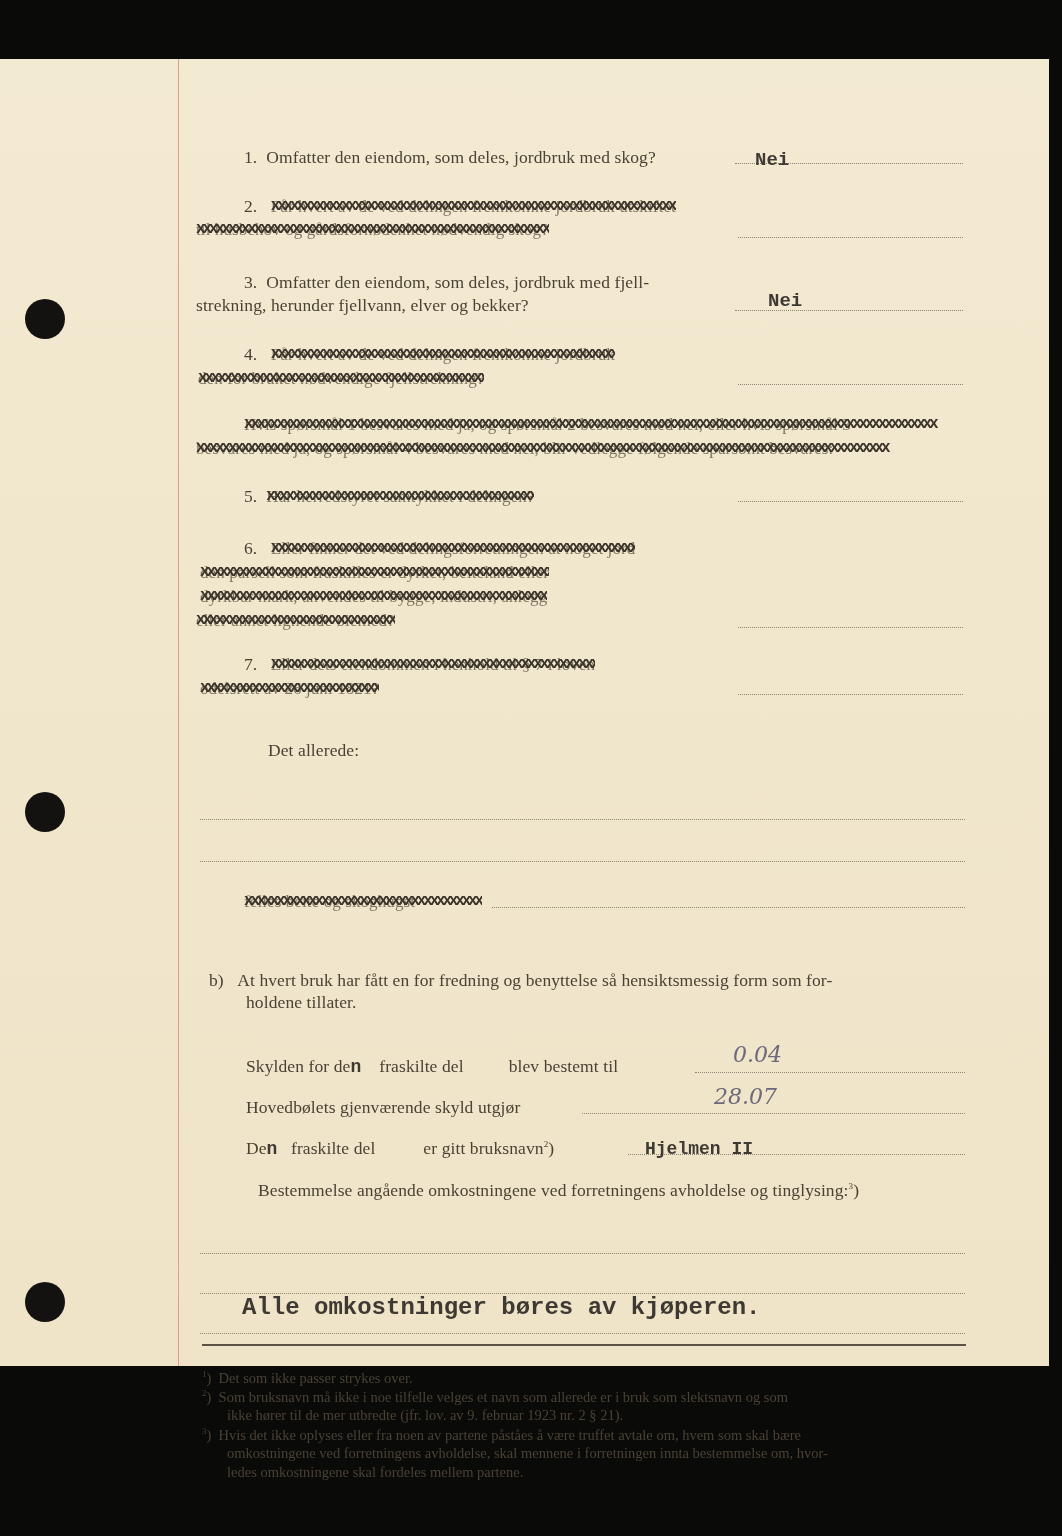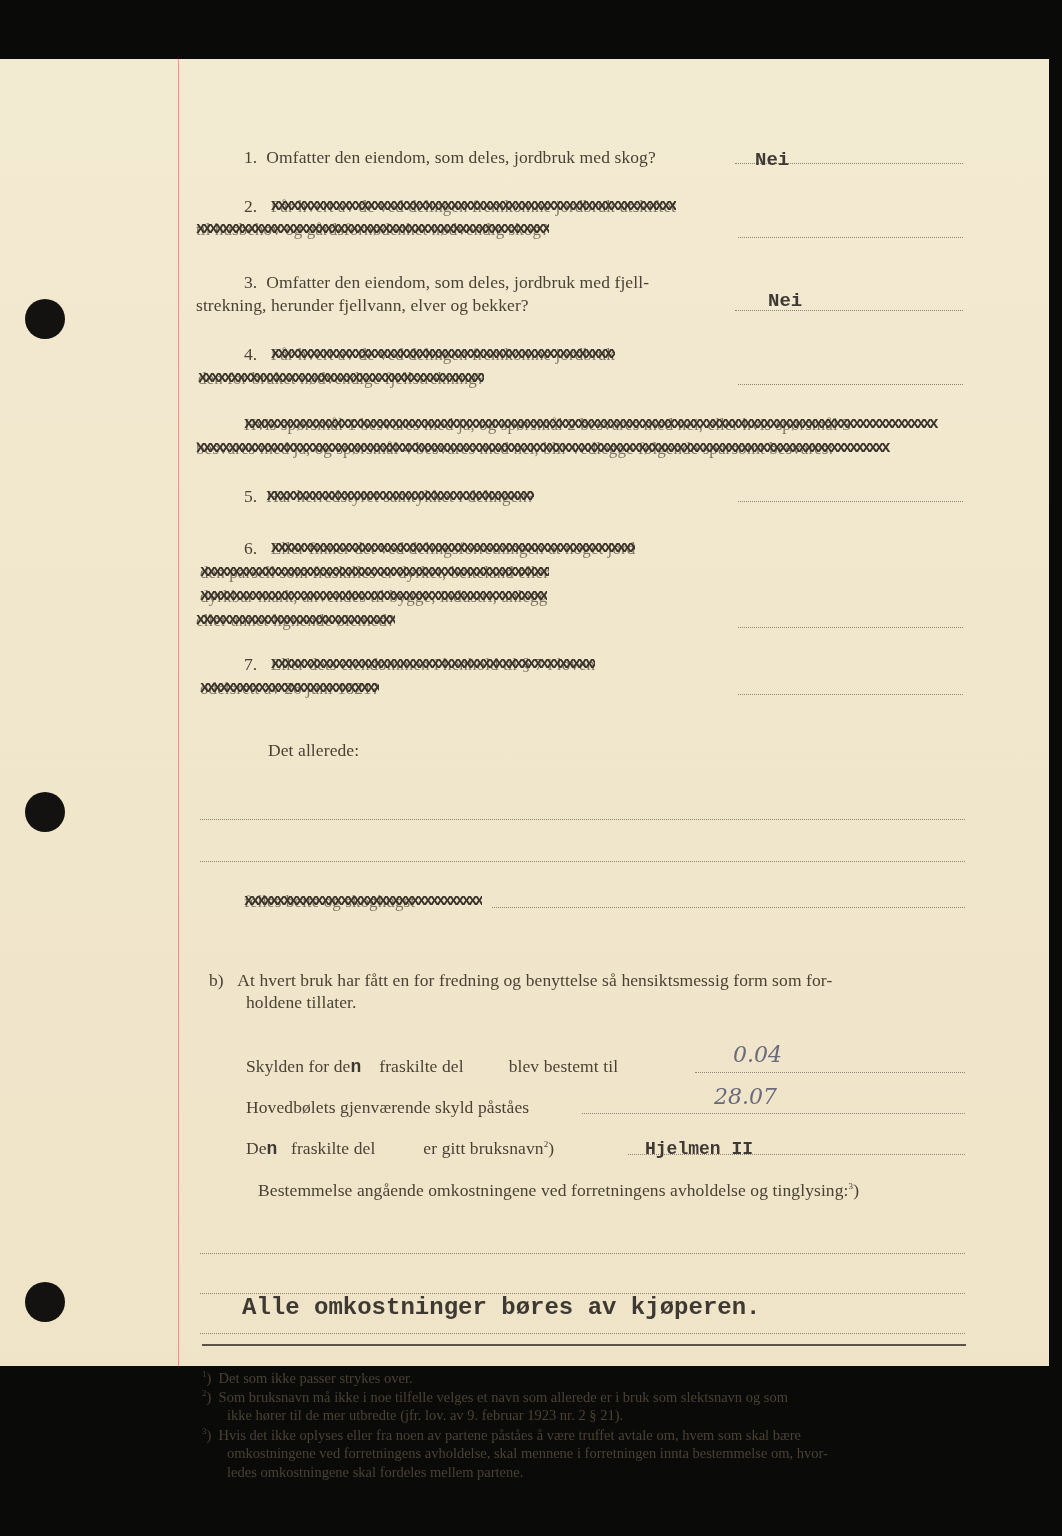--- a/index.html
+++ b/index.html
@@ -112,21 +112,21 @@
     <span>b)</span>&nbsp;&nbsp;&nbsp;<span>At hvert bruk har fått en for fredning og benyttelse så hensiktsmessig form som for-</span>
   </div>
   <div class="abs txt" style="left:246px;top:933px">holdene tillater.</div>
 
   <div class="abs txt" style="left:246px;top:997px">
     <span>Skylden for de</span><span class="typed" style="font-size:18px">n</span>&nbsp;&nbsp;&nbsp;&nbsp;<span>fraskilte del</span><span style="display:inline-block;width:45px"></span><span>blev bestemt til</span>
   </div>
   <div class="dots" style="left:695px;top:1013px;width:270px"></div>
   <div class="abs hand" style="left:733px;top:983px">0.04</div>
 
-  <div class="abs txt" style="left:246px;top:1038px">Hovedbølets gjenværende skyld påståes</div>
+  <div class="abs txt" style="left:246px;top:1038px">Hovedbølets gjenværende skyld utgjør</div>
   <div class="dots" style="left:582px;top:1054px;width:383px"></div>
   <div class="abs hand" style="left:714px;top:1025px">28.07</div>
 
   <div class="abs txt" style="left:246px;top:1079px">
     <span>De</span><span class="typed" style="font-size:18px">n</span>&nbsp;&nbsp;&nbsp;<span>fraskilte del</span><span style="display:inline-block;width:48px"></span><span>er gitt bruksnavn</span><span class="sup">2</span><span>)</span>
   </div>
   <div class="dots" style="left:628px;top:1095px;width:337px"></div>
   <div class="abs typed" style="left:645px;top:1080px;font-size:18px">Hjelmen II</div>
 
   <div class="abs txt" style="left:258px;top:1121px">

